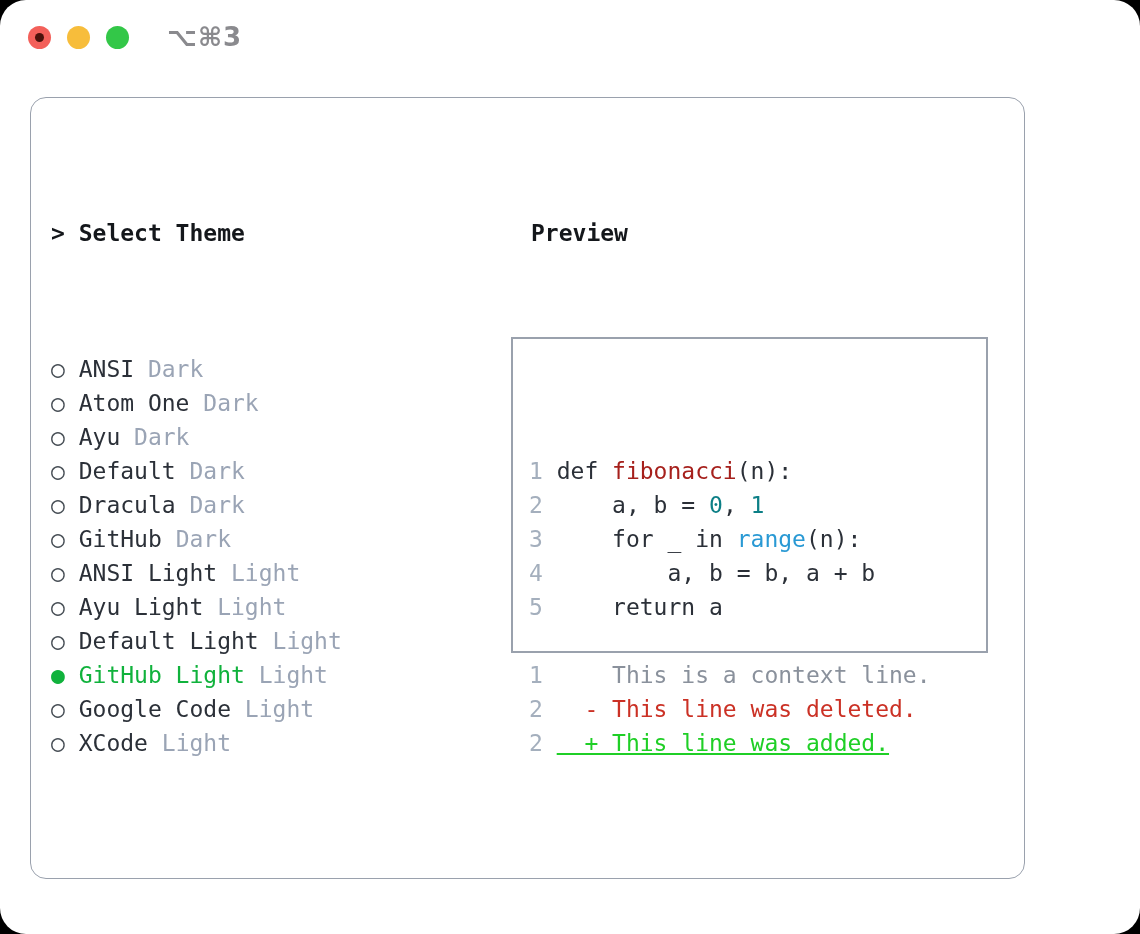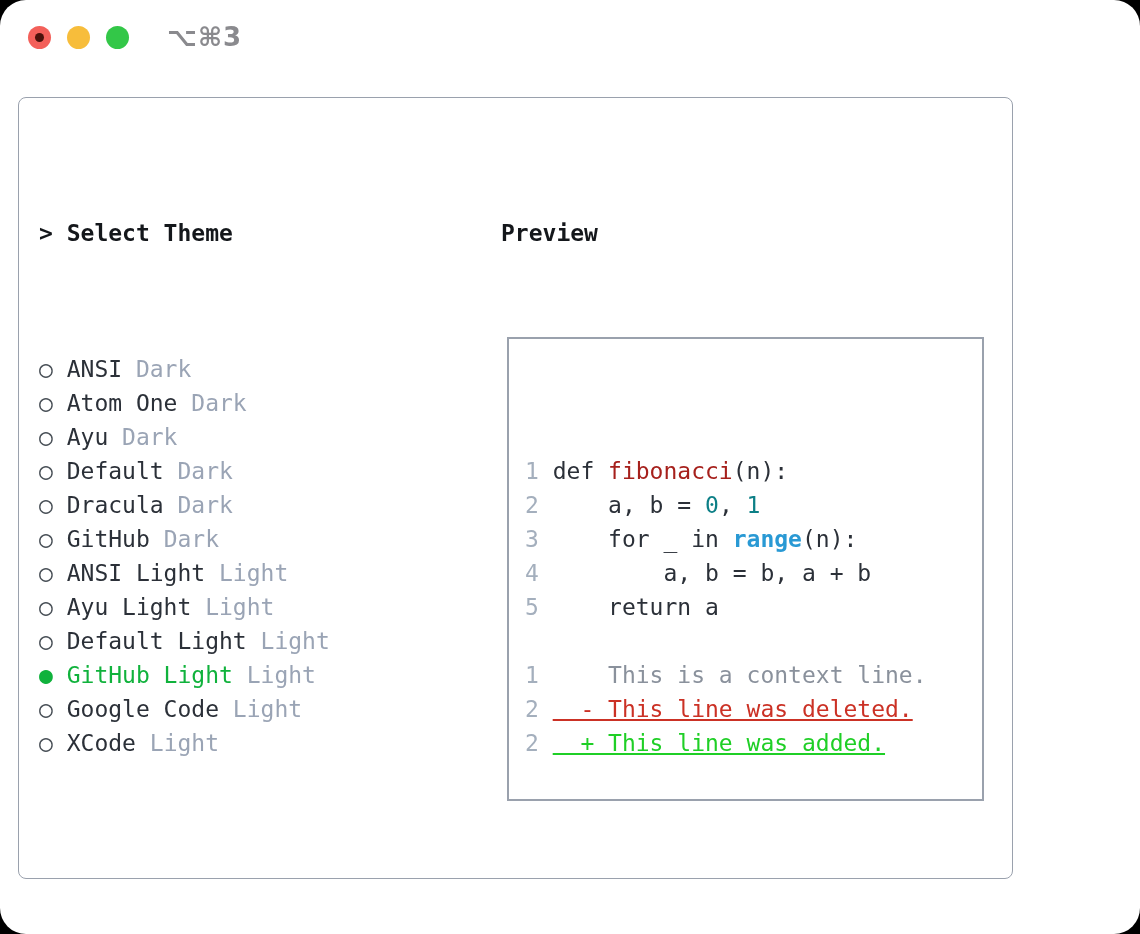--- a/index.html
+++ b/index.html
@@ -15,48 +15,48 @@
   .tl.red .dot{width:9px;height:9px;border-radius:50%;background:var(--tl-red-dot);}
   .tl.yellow{background:var(--tl-yellow);}
   .tl.green{background:var(--tl-green);}
   .title{
     position:absolute;top:22px;left:167px;color:var(--title-gray);
     font-family:"DejaVu Sans","Liberation Sans",sans-serif;
     font-size:26px;font-weight:bold;letter-spacing:1px;
   }
   
   .panel{
-    position:absolute;left:18px;top:97px;width:995px;height:782px;
-    border:1.5px solid var(--border-gray);border-radius:8px;box-sizing:border-box;
+    position:absolute;left:30px;top:97px;width:995px;height:782px;
+    border:1.5px solid var(--border-gray);border-radius:16px;box-sizing:border-box;
     padding:50px 20px 0 20px;display:flex;
     font-size:23px;line-height:34px;white-space:pre;color:var(--text-dark);
   }
   .left-col{width:460px;flex:0 0 460px;}
   .row{height:34px;}
   .pfx{display:inline-block;width:2ch;}
   .heading .pfx, .heading .hd{font-weight:bold;color:#14171b;}
   .radio{color:#4a5158;}
   .theme-name{color:var(--text-dark);}
   .variant{color:var(--muted-gray);text-align:right;}
   .selected .radio, .selected .theme-name{color:var(--selection-green);}
   
   .right-col{flex:1;}
-  .preview-heading{font-weight:bold;color:#14171b;margin-left:2px;}
+  .preview-heading{font-weight:bold;color:#14171b;margin-left:20px;}
   .preview-box{
-    margin:19px 0 0 8px;width:477px;height:464px;box-sizing:border-box;
+    margin:19px 0 0 0;width:477px;height:316px;box-sizing:border-box;
     border:2px solid var(--border-gray);padding:47px 8px 0 16px;
   }
   .pline{height:34px;}
   .ln{display:inline-block;width:2ch;color:var(--line-number-gray);}
   .tok.plain{color:var(--code-text);}
   .tok.func{color:var(--function-red);}
   .tok.num{color:var(--number-teal);}
-  .tok.builtin{color:var(--builtin-blue);font-weight:bold;}
+  .tok.builtin{color:var(--builtin-blue);}
   .tok.ctx{color:var(--context-gray);text-align:center;}
-  .tok.del{color:var(--deleted-red);text-decoration:underline;}
+  .tok.del{color:var(--deleted-red);}
   .tok.add{color:var(--added-green);text-decoration:underline;}
 </style>
 </head>
 <body style="--tl-red: #f3605a; --tl-red-dot: #4a120b; --tl-yellow: #f7bd3b; --tl-green: #33c748; --title-gray: #8a8a8e; --border-gray: #9aa1ad; --text-dark: #2b3038; --code-text: #2b3038; --muted-gray: #9aa4b5; --selection-green: #10b23c; --line-number-gray: #a4afbd; --function-red: #a6201c; --number-teal: #0c7f86; --builtin-blue: #2999d4; --context-gray: #8a919c; --deleted-red: #cb3125; --added-green: #1fcf26;">
 
 <div class="window">
 
   <div class="traffic">
     <span class="tl red">
         <span class="dot"></span>

